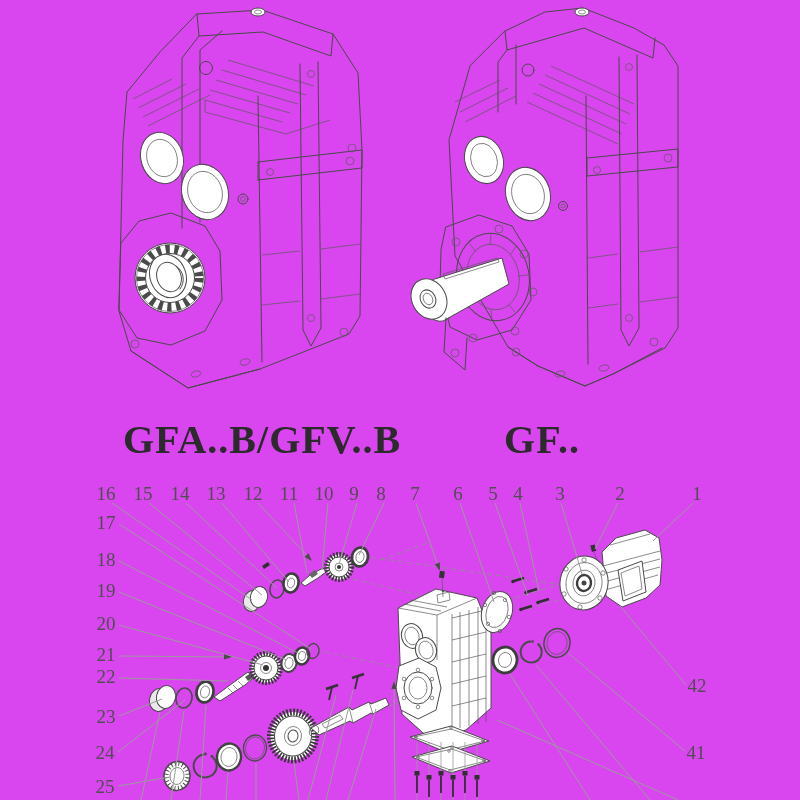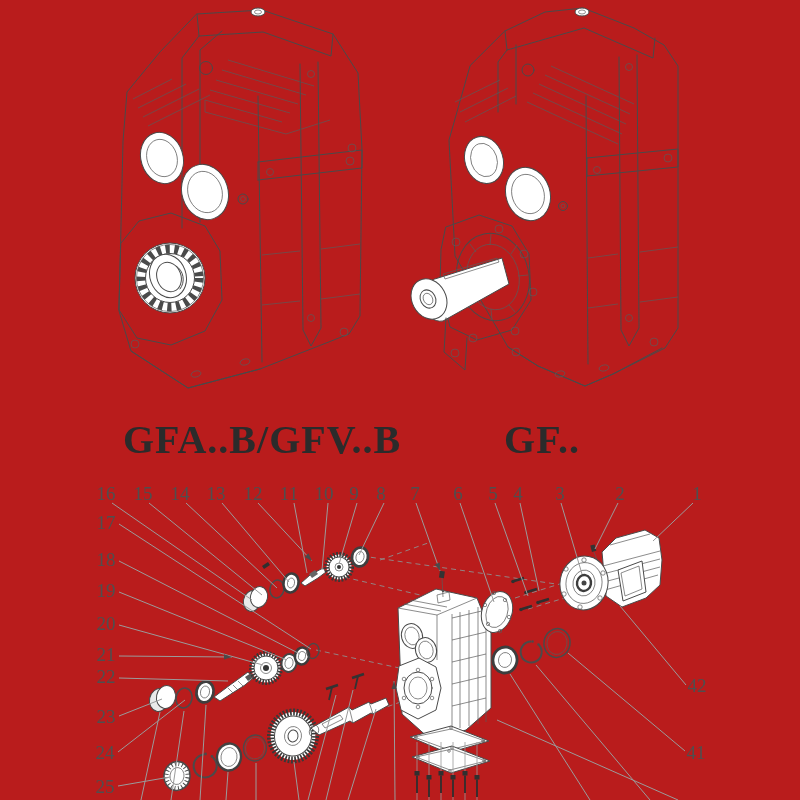--- a/index.html
+++ b/index.html
@@ -1,16 +1,16 @@
 <!DOCTYPE html>
 <html><head>
 <meta charset="utf-8">
 <style>
   html,body{margin:0;padding:0;background:#fdfdfd;width:800px;height:800px;overflow:hidden}
-  #stage{position:relative;width:800px;height:800px;background:#b91c1c;font-family:"Liberation Serif",serif}
+  #stage{position:relative;width:800px;height:800px;background:#d946ef;font-family:"Liberation Serif",serif}
   svg{display:block}
   .ln{fill:none;stroke:#4a4a4a;stroke-width:1;stroke-linejoin:round;stroke-linecap:round}
   .lnt{fill:none;stroke:#5a5a5a;stroke-width:.7;stroke-linejoin:round}
   .wh{fill:#ffffff;stroke:#4a4a4a;stroke-width:1;stroke-linejoin:round}
   .lg{fill:#e9e9e9;stroke:#4a4a4a;stroke-width:1}
   .dkfill{fill:#2f2f2f;stroke:none}
   .teeth{fill:#ffffff;stroke:#383838}
   .leader{stroke:#9b9b9b;stroke-width:1;fill:none}
   .cutline{stroke:#9b9b9b;stroke-width:1;fill:none}
   .dash{fill:none;stroke:#8f8f8f;stroke-width:.9;stroke-dasharray:5 4}

